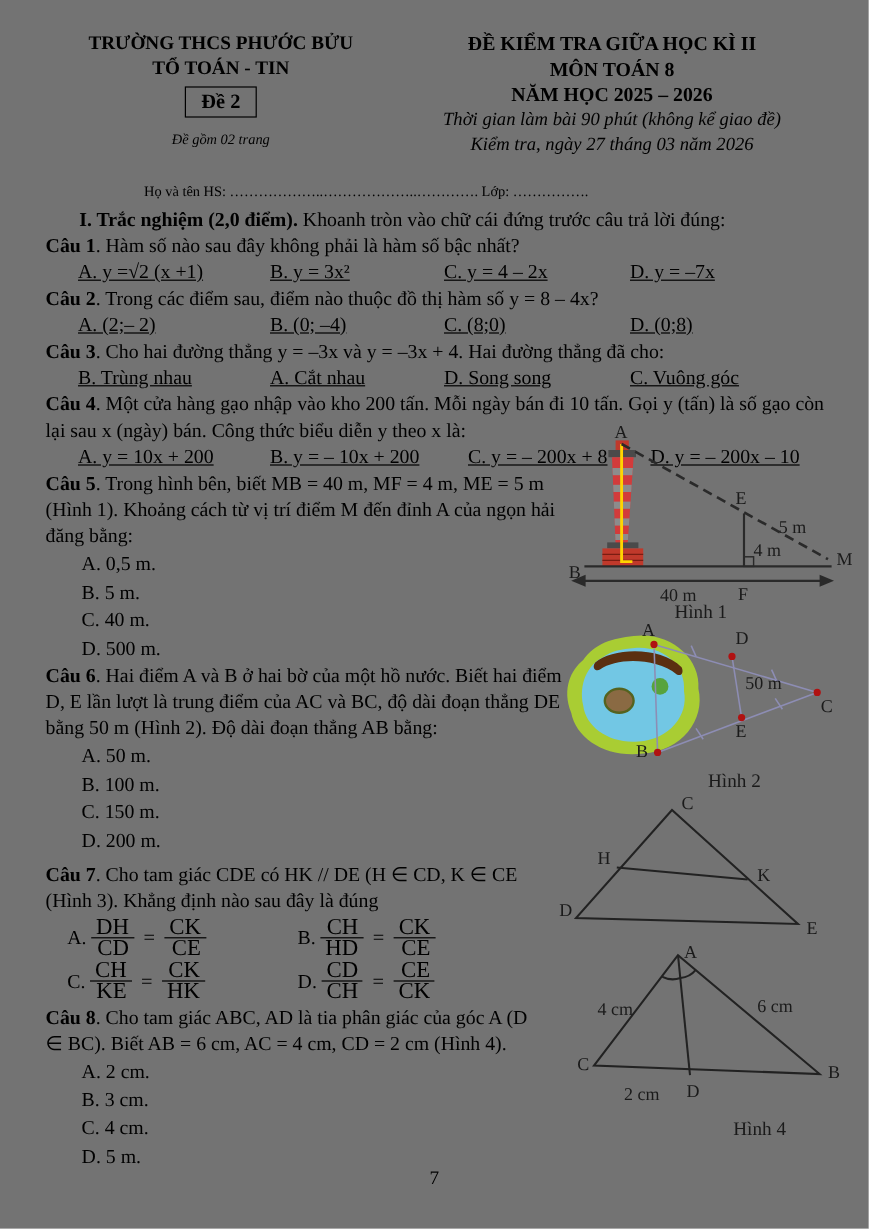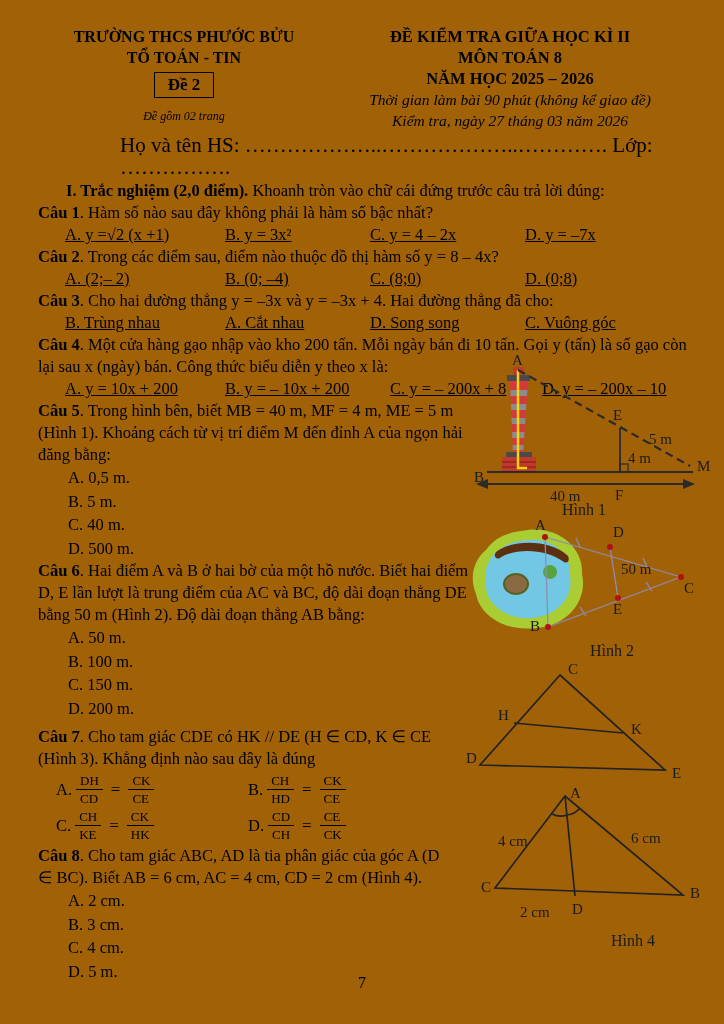--- a/index.html
+++ b/index.html
@@ -1,19 +1,19 @@
 <!DOCTYPE html>
 <html><head>
 <meta charset="utf-8">
 <style>
   html,body{margin:0;padding:0;background:#ffffff;}
   .page{
     position:relative;
     width:724px;height:1024px;
-    background:#a16207;
+    background:#737373;
     font-family:"Liberation Serif", serif;
     color:#000;
     font-size:16.5px;
     line-height:22px;
     overflow:hidden;
     box-sizing:border-box;
     padding:26px 34px 0 38px;
   }
   
   .header{display:flex;}
@@ -21,37 +21,37 @@
   .header-right{flex:1;text-align:center;}
   .hl-school,.hl-dept{font-weight:bold;font-size:16px;line-height:21px;}
   .exam-code-box{
     display:inline-block;border:1.6px solid #000;
     font-weight:bold;font-size:17px;
     padding:1px 13px;margin-top:4px;
   }
   .hl-pages{font-style:italic;font-size:12px;margin-top:7px;}
   .hr-title,.hr-subject,.hr-year{font-weight:bold;font-size:16.5px;line-height:21px;}
   .hr-duration,.hr-date{font-style:italic;font-size:15.5px;line-height:21px;}
-  .name-line{margin-top:3px;padding-left:82px;font-size:21px;}
+  .name-line{margin-top:17px;padding-left:82px;font-size:12px;}
   
   .section-head{padding-left:28px;margin-top:2px;}
   .q{margin:0;}
   .q b{font-weight:bold;}
   .opt-row{display:grid;padding-left:27px;margin:0;text-decoration:underline;}
   .opt-row-4a{grid-template-columns:160px 145px 155px auto;}
   .opt-row-4b{grid-template-columns:160px 165px 152px auto;}
   .narrow{width:432px;}
   .opt-list{list-style:none;margin:0;padding:0 0 0 30px;}
   .opt-list li{line-height:23.5px;}
   
   .frac-rows{padding-left:18px;}
   .frac-row{display:grid;grid-template-columns:192px auto;align-items:center;margin:3px 0;}
   .frac-opt{display:flex;align-items:center;}
   .frac-opt .ol{margin-right:4px;}
-  .frac{display:inline-block;text-align:left;font-size:13px;line-height:15px;vertical-align:middle;}
+  .frac{display:inline-block;text-align:right;font-size:19px;line-height:15px;vertical-align:middle;}
   .frac .num{display:block;border-bottom:1.3px solid #000;padding:0 4px 1px 4px;}
   .frac .den{display:block;padding:1px 4px 0 4px;}
   .eq{margin:0 8px;font-size:17px;}
   
   .fig{position:absolute;}
   .fig svg text{font-family:"Liberation Serif", serif;fill:#1a1a1a;}
   #fig1{left:452px;top:354px;}
   #fig2{left:466px;top:508px;}
   #fig3{left:462px;top:658px;}
   #fig4{left:448px;top:786px;}

